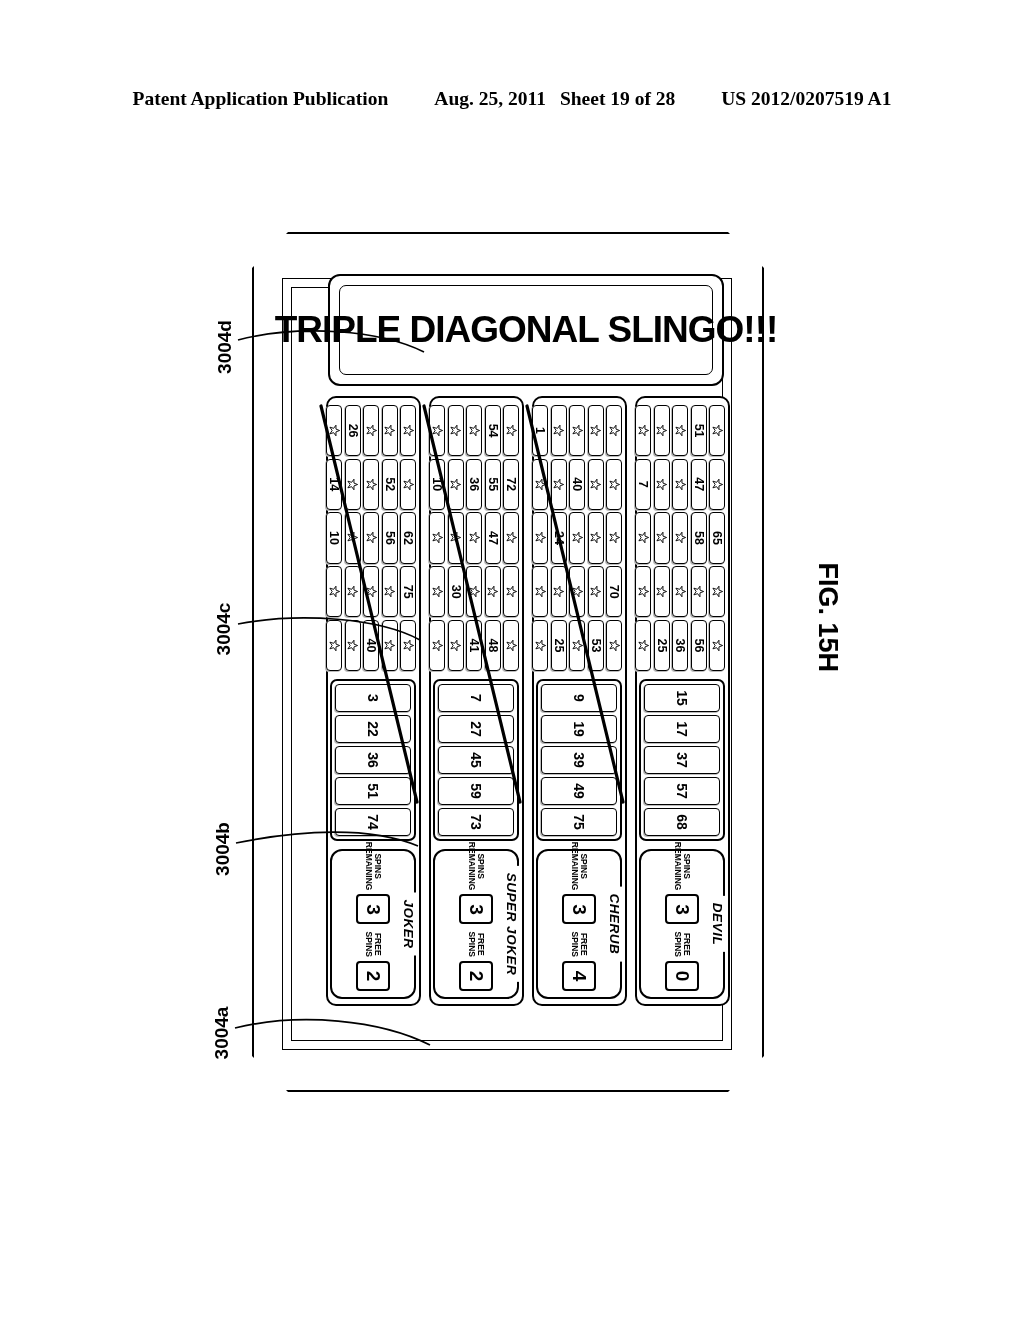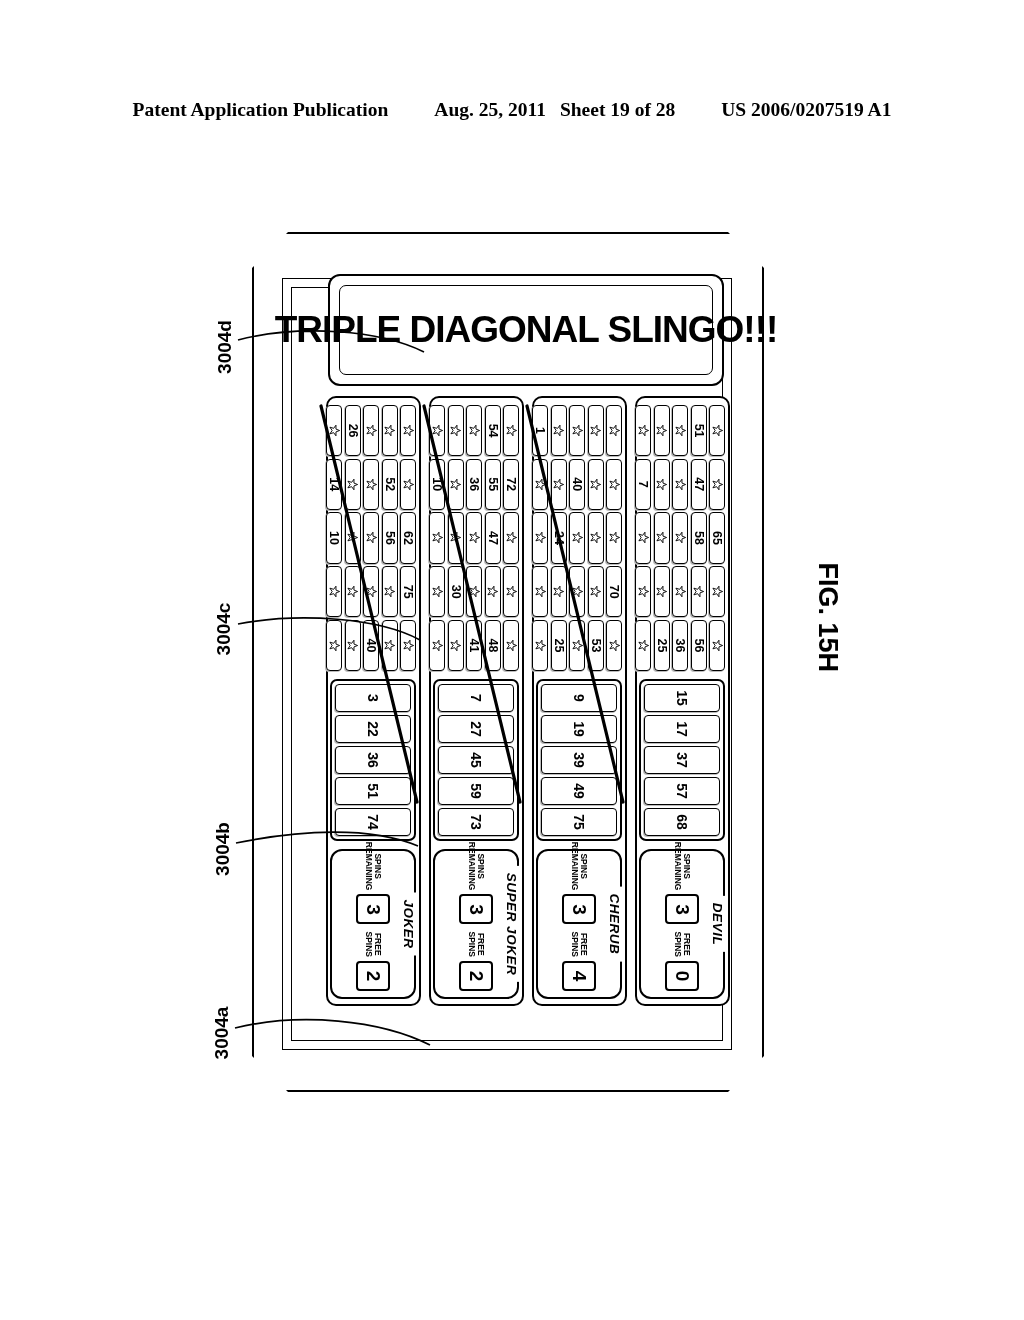--- a/index.html
+++ b/index.html
@@ -2,21 +2,21 @@
 <html><head>
 <meta charset="utf-8">
 <style>
   html,body{margin:0;padding:0;background:#fff;}
   body{width:1024px;height:1320px;font-family:"Liberation Serif",serif;position:relative;overflow:hidden;}
 
   
   .pub-header{position:absolute;top:88px;left:0;width:1024px;
     display:flex;justify-content:center;gap:46px;
     font-family:"Liberation Serif",serif;font-weight:bold;font-size:19.5px;color:#000;
-    white-space:nowrap;margin-top:11px;}
+    white-space:nowrap;}
   .pub-header .grp{display:flex;gap:14px;}
 
   
   
   #stage{position:absolute;left:512px;top:660px;width:900px;height:540px;
          margin-left:-450px;margin-top:-270px;
          transform:rotate(90deg);transform-origin:50% 50%;}
 
   
   .cabinet{position:absolute;left:22px;top:18px;width:856px;height:508px;
@@ -88,21 +88,21 @@
 </style>
 </head>
 <body>
 
 <div class="pub-header">
   <span>Patent Application Publication</span>
   <span class="grp">
     <span>Aug. 25, 2011</span>
     <span>Sheet 19 of 28</span>
   </span>
-  <span>US 2006/0207519 A1</span>
+  <span>US 2012/0207519 A1</span>
 </div>
 
 <div id="stage">
 
   <div class="cabinet">
     <div class="cabinet-inner">
       <div class="cabinet-inner2"></div>
     </div>
   </div>
 

